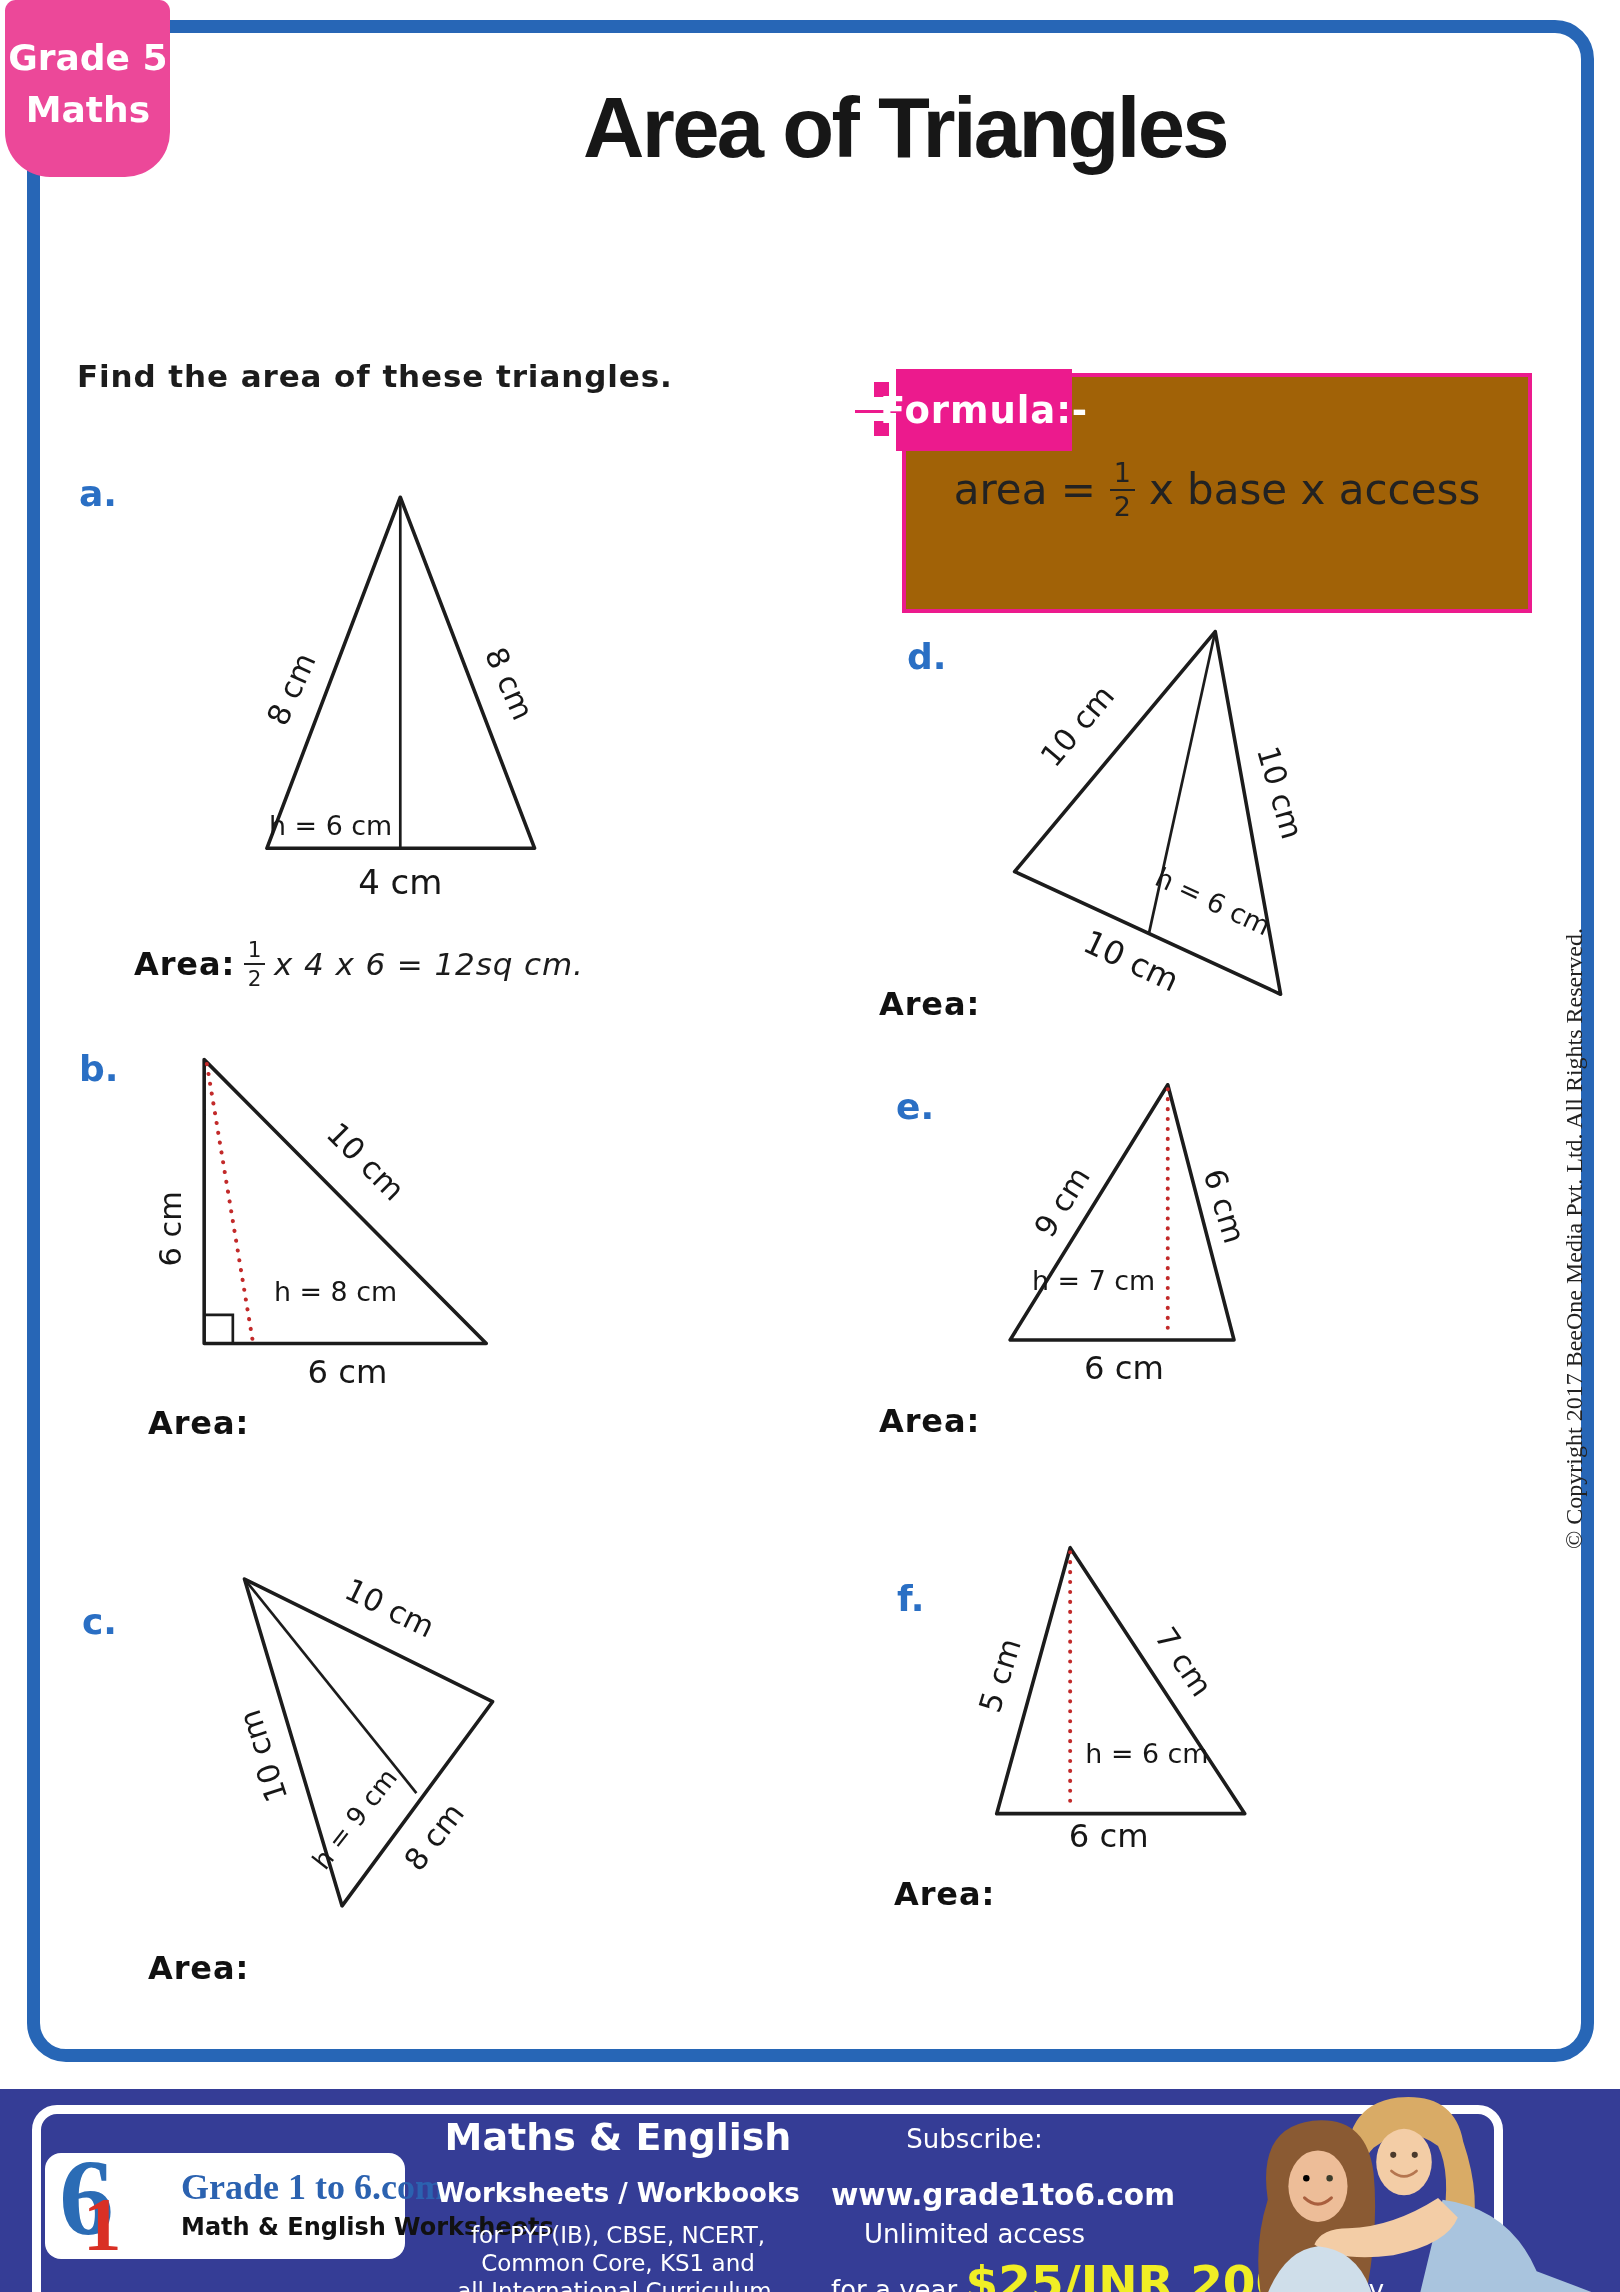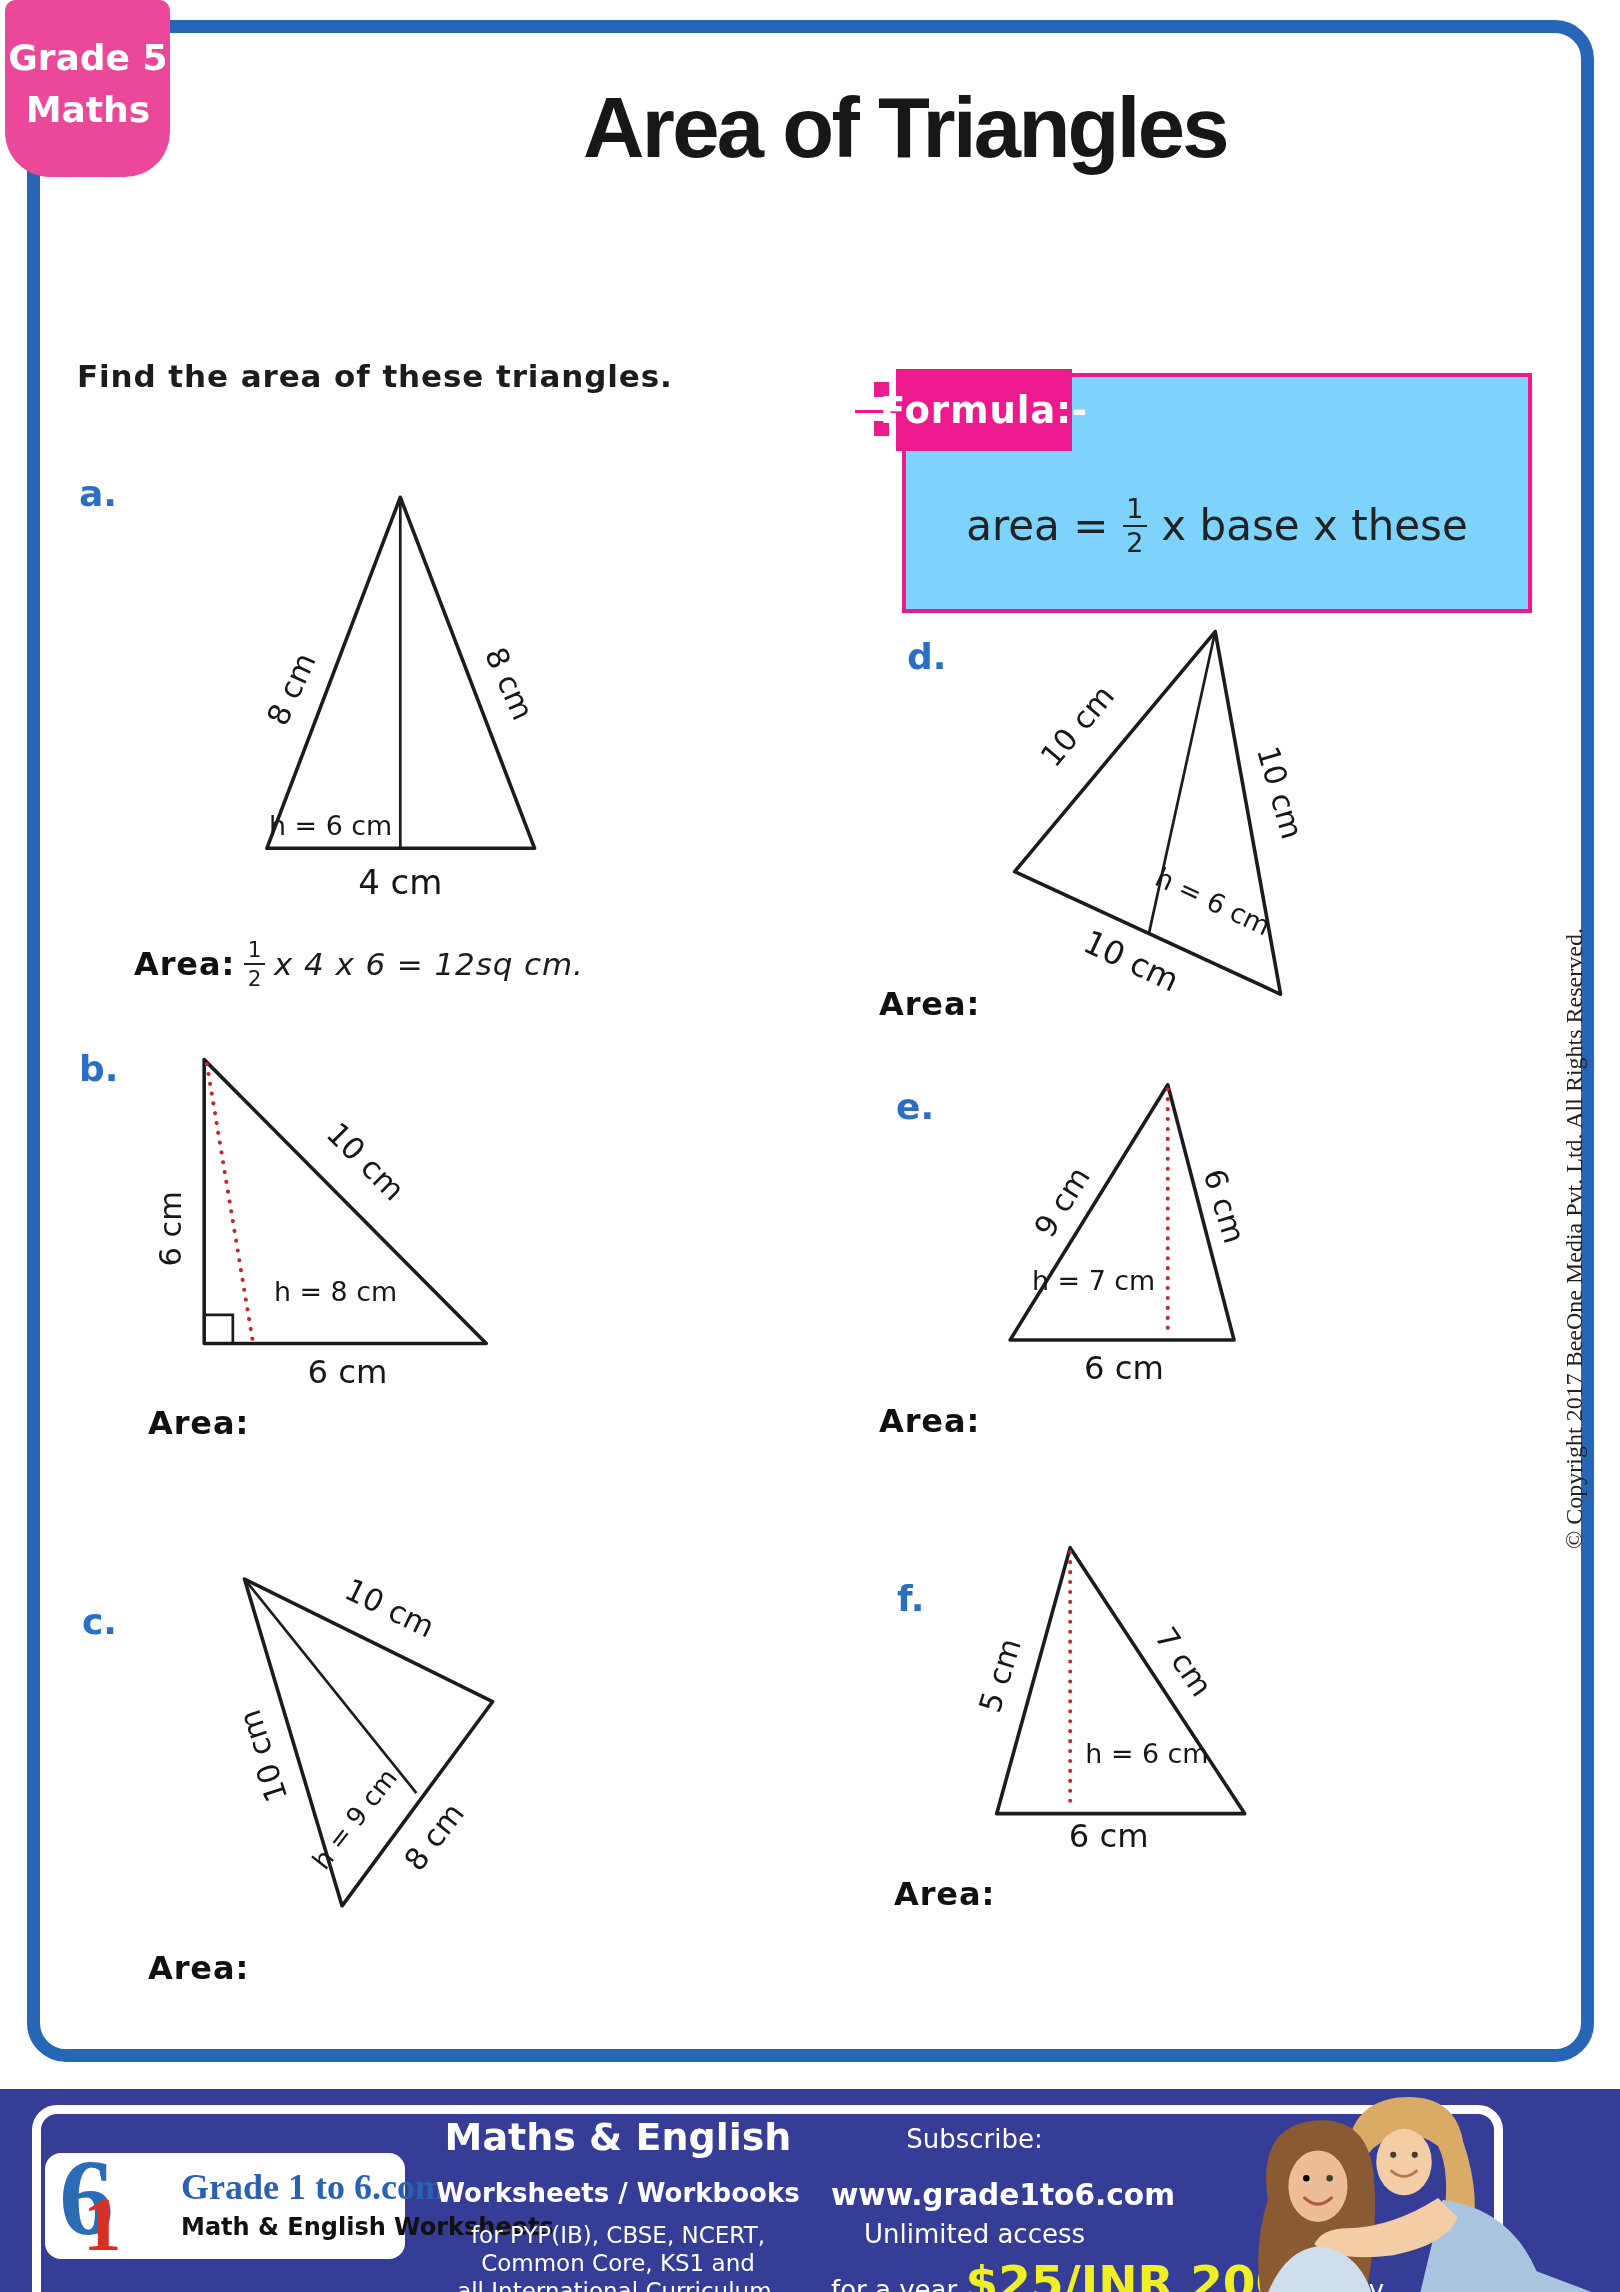--- a/index.html
+++ b/index.html
@@ -35,22 +35,22 @@
   
   .answer-line { display:flex; align-items:center; gap:9px; font-size:32px; }
   .answer-line .rest { font-weight:500; font-style:oblique; font-size:31px; letter-spacing:0.9px; }
   .frac { display:inline-flex; flex-direction:column; align-items:center; line-height:1; }
   .frac .num { font-size:21.5px; padding:0 3.6px 2.7px; }
   .frac .den { font-size:21.5px; padding:2.7px 3.6px 0; border-top:2.7px solid #222; }
 
   
   .formula-box {
     left:902px; top:373px; width:630px; height:240px;
-    border:4.5px solid #ec1a8d; background:#7dd3fc;
-    display:flex; justify-content:center; align-items:flex-start; padding-top:118px;
+    border:4.5px solid #ec1a8d; background:#a16207;
+    display:flex; justify-content:center; align-items:flex-start; padding-top:82px;
   }
   .formula-row { display:flex; align-items:center; gap:14.3px; font-size:42px; color:#222; }
   .formula-row .frac .num, .formula-row .frac .den { font-size:27px; }
   .formula-tab {
     left:896px; top:369px; width:176px; height:82px; background:#ec1a8d;
     color:#fff; font-size:37px; font-weight:bold; letter-spacing:0.9px;
     display:flex; align-items:center; justify-content:center;
   }
   .tab-sq { width:15px; height:15px; background:#ec1a8d; }
   .tab-line { height:2.7px; background:#ec1a8d; }
@@ -129,21 +129,21 @@
 <div class="abs tab-sq" style="left:1073px; top:382px;"></div>
 <div class="abs tab-sq" style="left:1073px; top:421px;"></div>
 
 <div class="abs formula-box">
   <div class="formula-row">
     <span>area =</span>
     <span class="frac">
       <span class="num">1</span>
       <span class="den">2</span>
     </span>
-    <span>x base x these</span>
+    <span>x base x access</span>
   </div>
 </div>
 <div class="abs formula-tab">Formula:-</div>
 
 <svg class="abs" style="left:0; top:0;" width="1620" height="2293" viewBox="0 0 1809 2560">
 
   <g>
     <polygon points="447,555 298,947 597,947" fill="none" stroke="#1c1c1c" stroke-width="4" stroke-linejoin="round"></polygon>
     <line x1="447" y1="555" x2="447" y2="947" stroke="#1c1c1c" stroke-width="3"></line>
     <text transform="translate(336,774) rotate(-66)" text-anchor="middle" font-size="34">8 cm</text>

